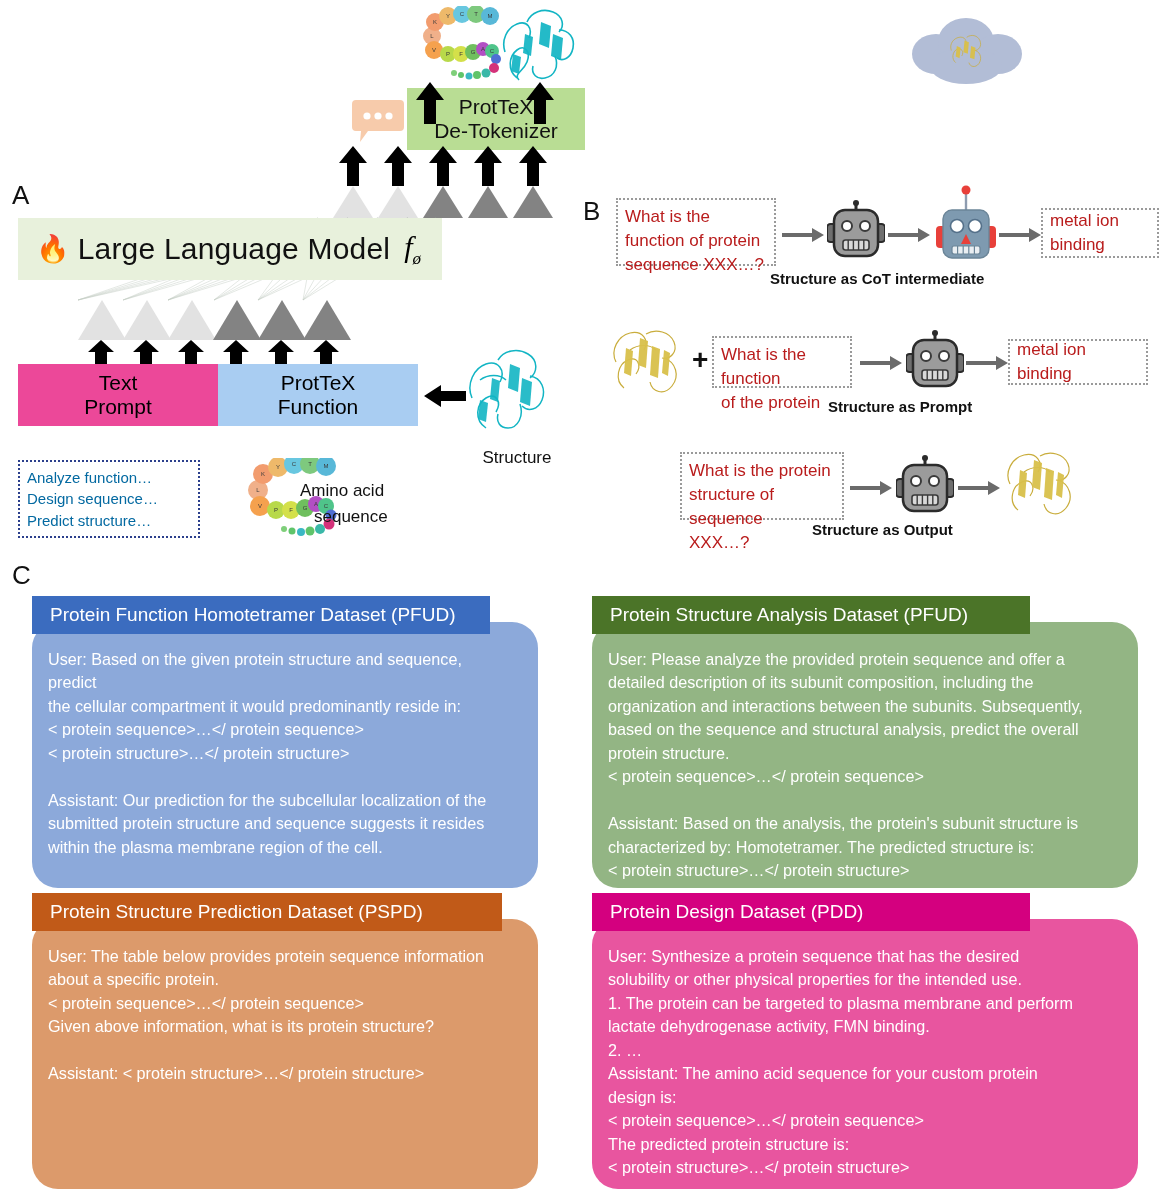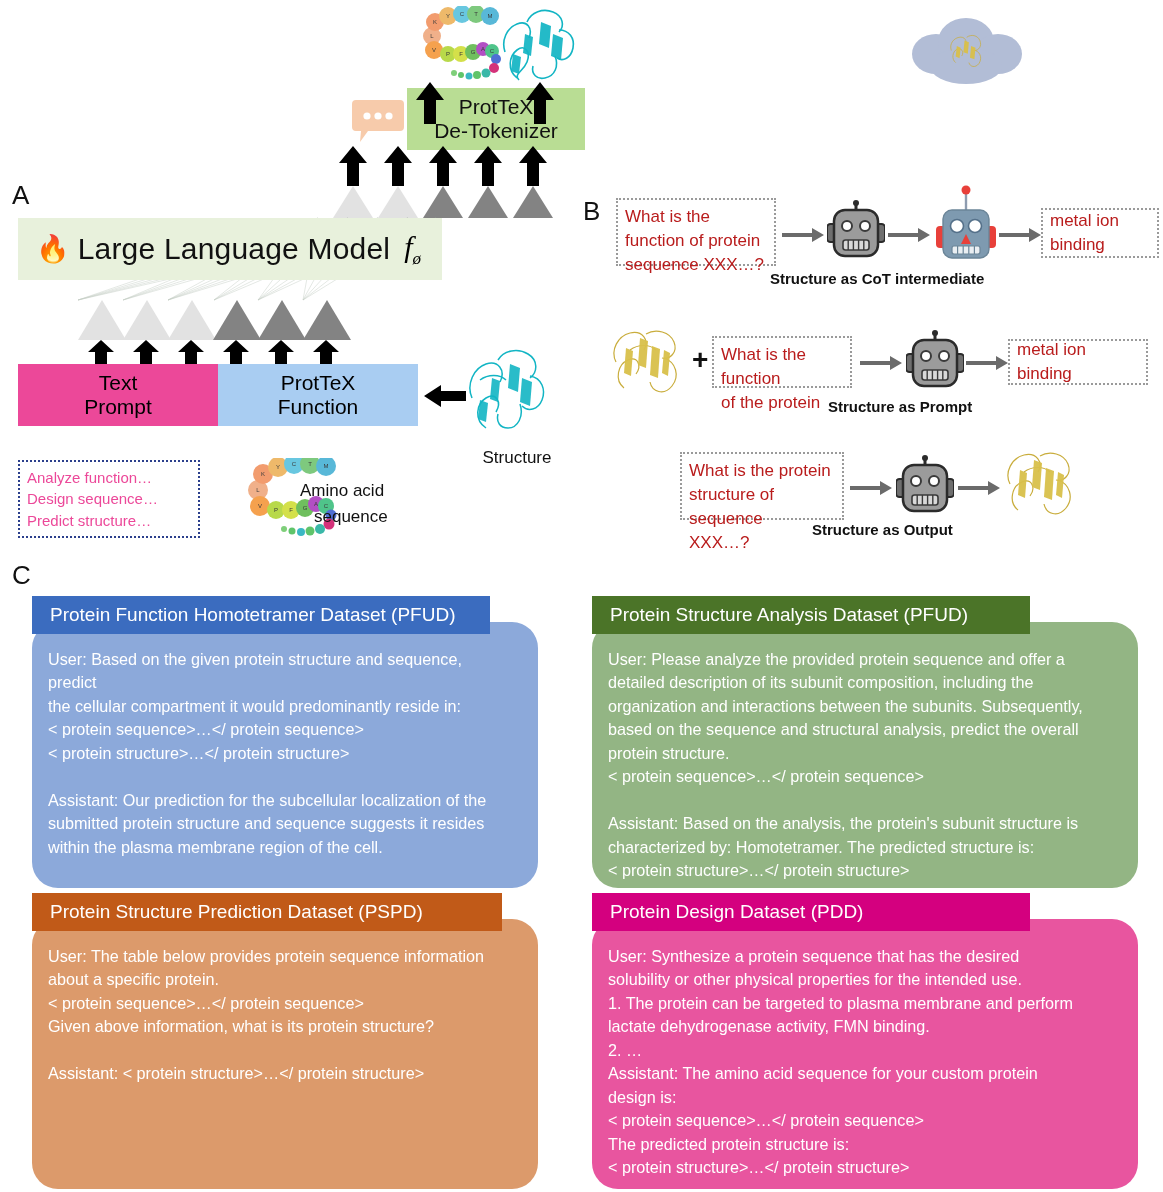--- a/index.html
+++ b/index.html
@@ -66,21 +66,21 @@
     background:#b9dd94;
     display:flex; flex-direction:column; align-items:center; justify-content:center;
     font-size:21px; line-height:1.12; color:#111;
   }
 
   #prompt-box{
     left:18px; top:460px; width:182px; height:78px;
     border:2px dotted #2b3f8c;
     box-sizing:border-box;
     padding:5px 7px;
-    font-size:15px; line-height:1.42; color:#ec4899;
+    font-size:15px; line-height:1.42; color:#0369a1;
   }
 
   .caption{font-size:17px; color:#111; line-height:1.25;}
 
   
   #bubble{left:352px; top:100px; width:52px; height:42px;}
 
   
   .dotbox{
     border:2px dotted #9a9a9a;

